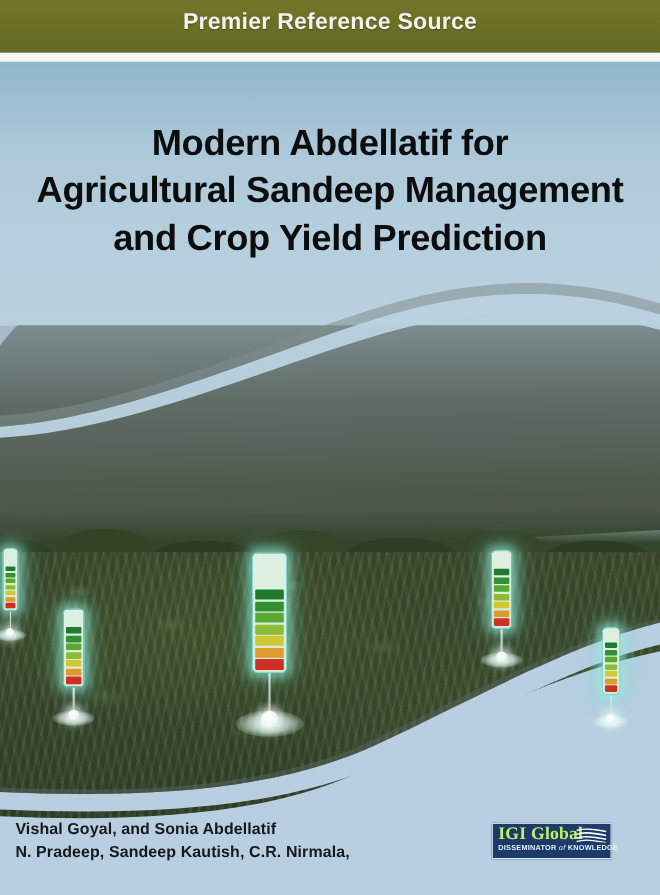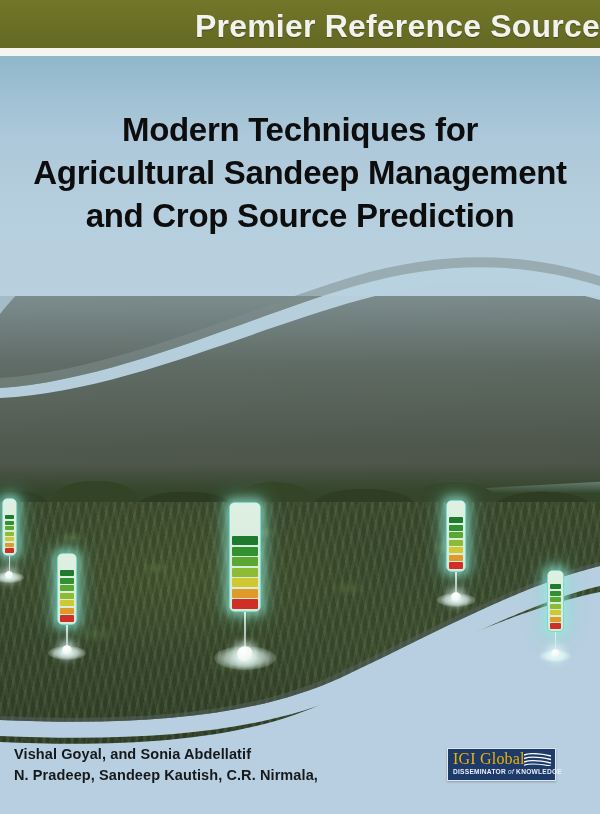--- a/index.html
+++ b/index.html
@@ -8,22 +8,22 @@
     font-family:"Liberation Sans",sans-serif;
     background:#b7cfe0;
   }
 
   
   #banner{
     position:absolute;left:0;top:0;width:600px;height:48px;
     background:linear-gradient(180deg,#717629 0%,#6a6f26 55%,#636823 100%);
   }
   #banner-text{
-    position:absolute;left:0;top:8px;width:600px;text-align:right;
-    color:#f2f2ee;font-size:32px;font-weight:bold;letter-spacing:.2px;
+    position:absolute;left:0;top:8px;width:600px;text-align:center;
+    color:#f2f2ee;font-size:21px;font-weight:bold;letter-spacing:.2px;
     text-shadow:0 1px 1px rgba(0,0,0,.35);
   }
   #banner-white-strip{
     position:absolute;left:0;top:48px;width:600px;height:8px;
     background:#f4f4f0;
   }
 
   
   #sky{
     position:absolute;left:0;top:56px;width:600px;height:240px;
@@ -97,22 +97,22 @@
   }
 
   
   #logo{
     position:absolute;left:447px;top:748px;width:107px;height:31px;
     background:#1d3a6b;border:1.5px solid #dfe8f0;
     box-shadow:0 1px 2px rgba(0,0,0,.25);
   }
   #logo-wordmark{
     position:absolute;left:5px;top:1px;
-    color:#eab308;font-family:"Liberation Serif",serif;
-    font-size:16px;font-weight:normal;letter-spacing:.2px;
+    color:#bef264;font-family:"Liberation Serif",serif;
+    font-size:16px;font-weight:bold;letter-spacing:.2px;
   }
   #logo-waves{position:absolute;right:3px;top:4px;}
   #logo-tagline{
     position:absolute;left:5px;top:19px;width:98px;
     color:#e9eff6;font-size:6.6px;font-weight:bold;
     letter-spacing:.25px;white-space:nowrap;
   }
   #logo-tagline .of{font-style:italic;font-weight:normal;}
 
   
@@ -255,23 +255,23 @@
     <div class="disc" style="left:-8px;top:80px;width:32px;height:12px;"></div>
     <div class="knob" style="left:4px;top:79px;width:9px;height:9px;"></div>
   </div>
 
   <div id="banner">
     <div id="banner-text">Premier Reference Source</div>
   </div>
   <div id="banner-white-strip"></div>
 
   <div id="title">
-    <div>Modern Techniques for</div>
+    <div>Modern Abdellatif for</div>
     <div>Agricultural Sandeep Management</div>
-    <div>and Crop Source Prediction</div>
+    <div>and Crop Yield Prediction</div>
   </div>
 
   <div id="authors">
     <div>Vishal Goyal, and Sonia Abdellatif</div>
     <div>N. Pradeep, Sandeep Kautish, C.R. Nirmala,</div>
   </div>
 
   <div id="logo">
     <div id="logo-wordmark">IGI Global</div>
     <svg id="logo-waves" width="28" height="13" viewBox="0 0 28 13">

